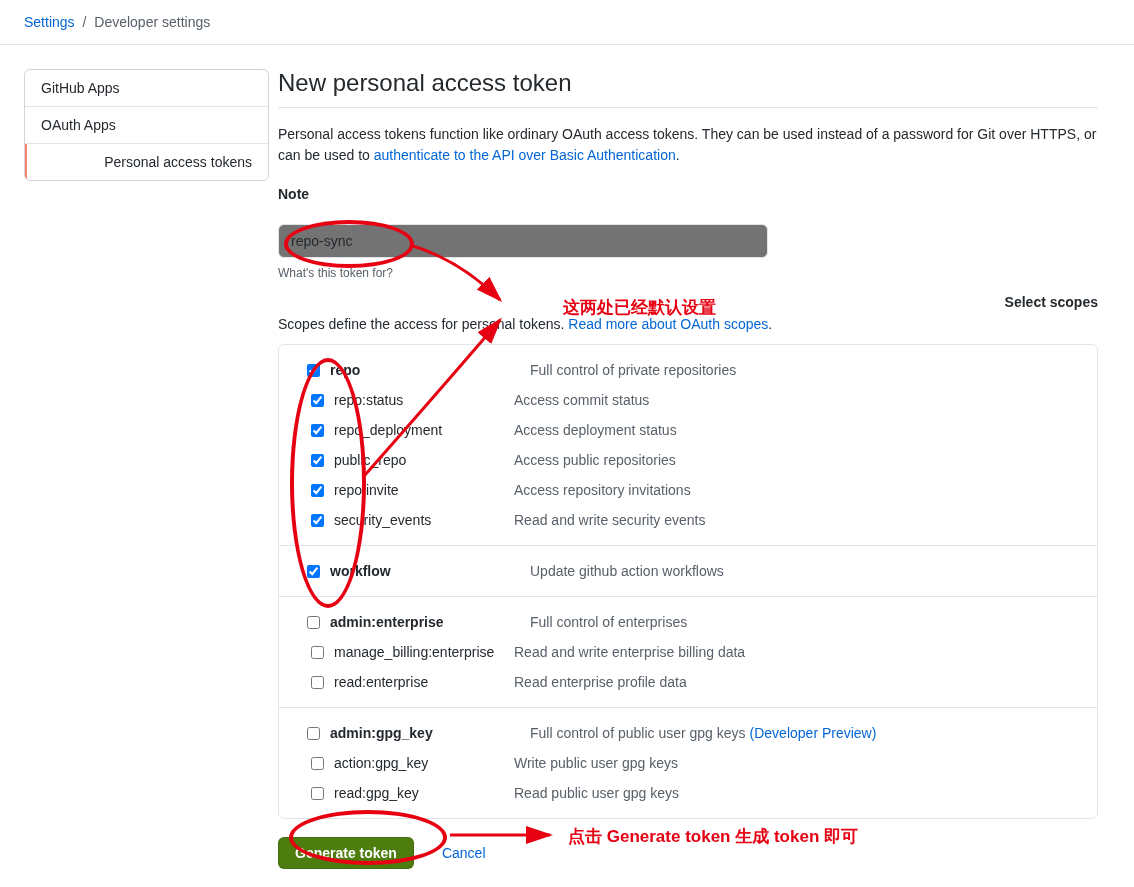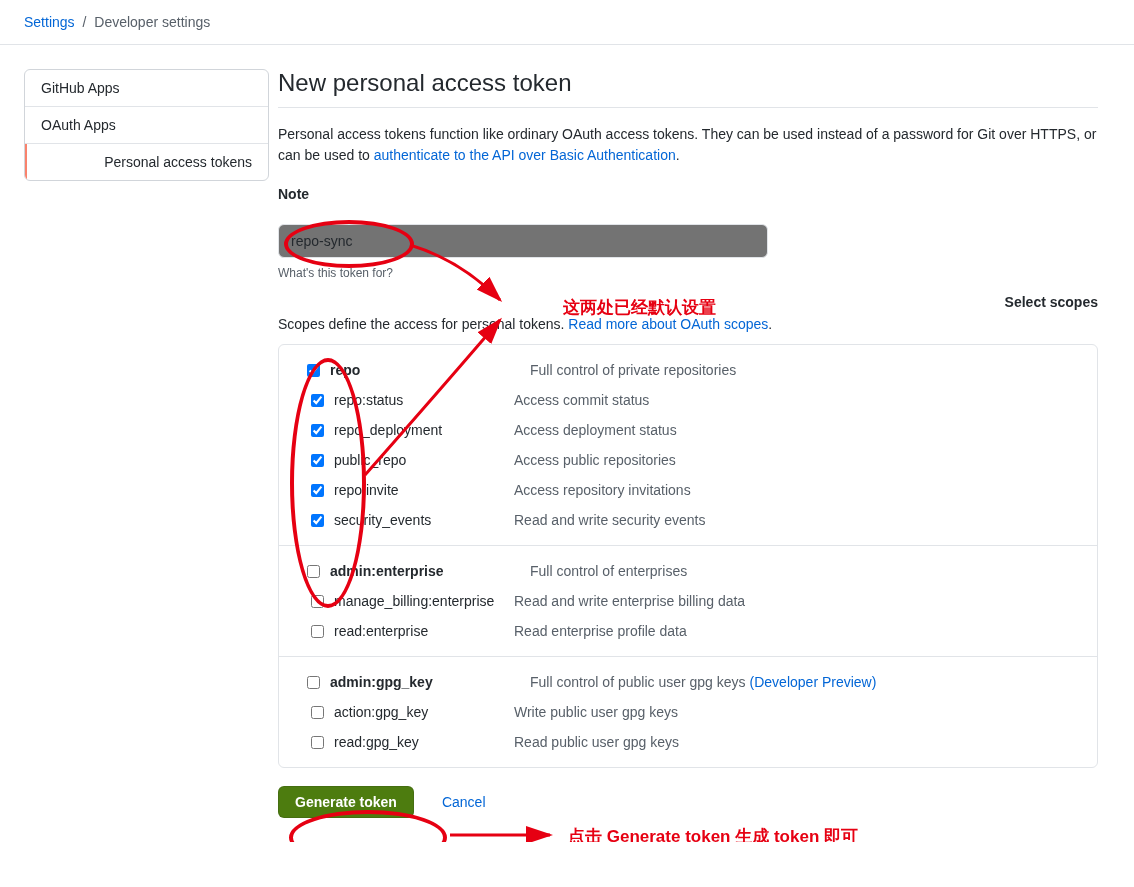--- a/index.html
+++ b/index.html
@@ -242,20 +242,27 @@
               </div>
               <div class="scope-row child">
                 <input type="checkbox" checked="" style="">
                 <span class="scope-label">repo:invite</span>
                 <span class="scope-desc">Access repository invitations</span>
               </div>
               <div class="scope-row child">
                 <input type="checkbox" checked="" style="">
                 <span class="scope-label">security_events</span>
                 <span class="scope-desc">Read and write security events</span>
+              </div>
+            </div>
+            <div class="scope-group">
+              <div class="scope-row parent">
+                <input type="checkbox" checked="" style="">
+                <span class="scope-label">workflow</span>
+                <span class="scope-desc">Update github action workflows</span>
               </div>
             </div>
             <div class="scope-group">
               <div class="scope-row parent">
                 <input type="checkbox" style="">
                 <span class="scope-label">admin:enterprise</span>
                 <span class="scope-desc">Full control of enterprises</span>
               </div>
               <div class="scope-row child">
                 <input type="checkbox" style="">

